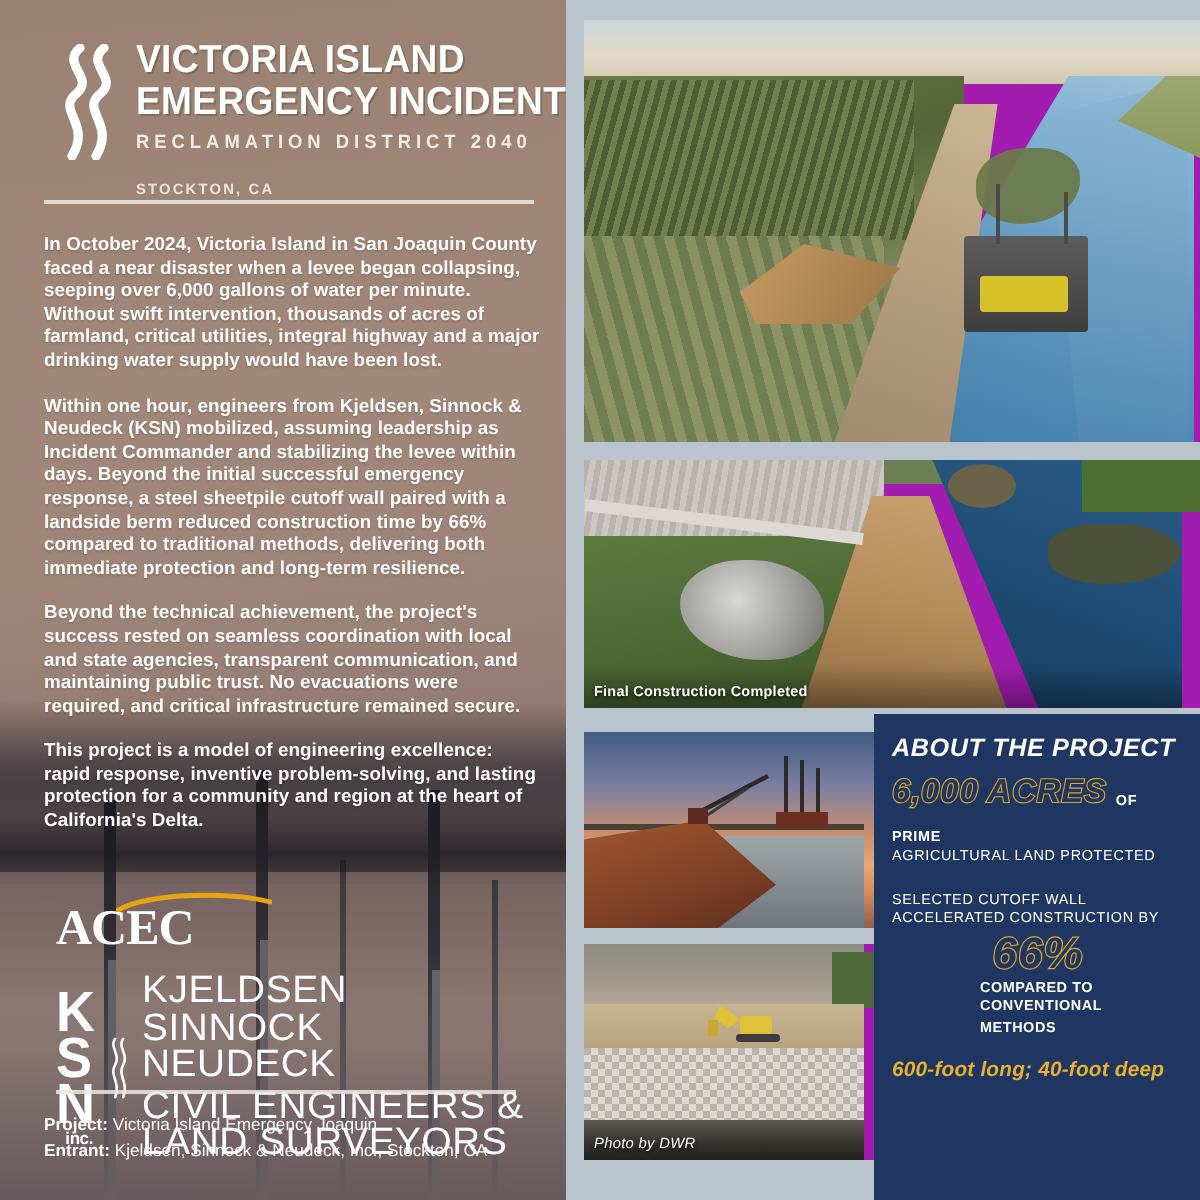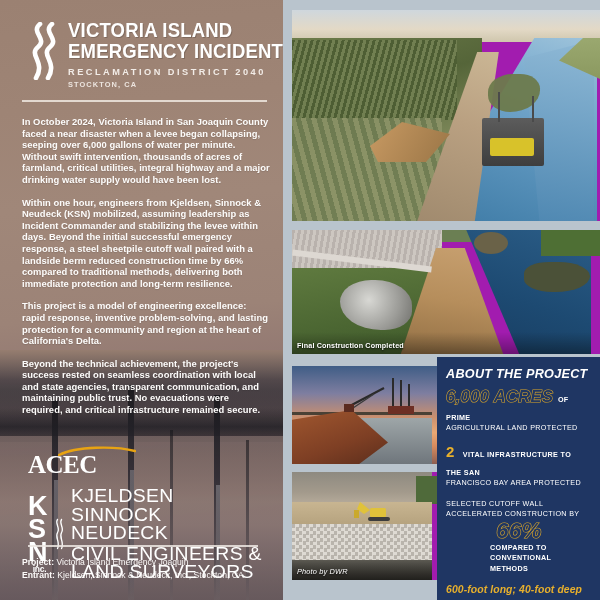--- a/index.html
+++ b/index.html
@@ -44,21 +44,21 @@
     font-weight:700;font-size:19.5px;line-height:21px;letter-spacing:.2px;
     color:#ffffff;font-family:"Liberation Sans", sans-serif;
     transform:scaleX(.95);transform-origin:left center;white-space:nowrap;
     text-shadow:1px 1px 0 rgba(0,0,0,.18);
   }
   .t3{
     font-size:9.6px;letter-spacing:2.6px;color:#f2ece7;margin-top:4px;font-weight:600;
     transform:scaleX(.96);transform-origin:left center;white-space:nowrap;
   }
   .t4{
-    font-size:7.4px;letter-spacing:1.1px;color:#ece4de;margin-top:3px;font-weight:700;
+    font-size:7.4px;letter-spacing:1.1px;color:#ece4de;margin-top:13px;font-weight:700;
     white-space:nowrap;
   }
   .hdr-rule{position:absolute;left:22px;top:100px;width:245px;height:2px;background:#efe7e0;opacity:.85;}
 
   .body-copy{position:absolute;left:22px;top:116px;width:248px;}
   .body-copy p{
     margin:0 0 11px 0;color:#fdfcfb;font-size:9.4px;line-height:11.6px;
     font-weight:600;letter-spacing:.05px;
     text-shadow:0 1px 1px rgba(0,0,0,.12);
   }
@@ -241,22 +241,22 @@
         <div class="t2">EMERGENCY INCIDENT</div>
         <div class="t3">RECLAMATION DISTRICT 2040</div>
         <div class="t4">STOCKTON, CA</div>
       </div>
       <div class="hdr-rule"></div>
     </div>
 
     <div class="body-copy">
       <p>In October 2024, Victoria Island in San Joaquin County faced a near disaster when a levee began collapsing, seeping over 6,000 gallons of water per minute. Without swift intervention, thousands of acres of farmland, critical utilities, integral highway and a major drinking water supply would have been lost.</p>
       <p>Within one hour, engineers from Kjeldsen, Sinnock &amp; Neudeck (KSN) mobilized, assuming leadership as Incident Commander and stabilizing the levee within days. Beyond the initial successful emergency response, a steel sheetpile cutoff wall paired with a landside berm reduced construction time by 66% compared to traditional methods, delivering both immediate protection and long-term resilience.</p>
+      <p>Beyond the technical achievement, the project's success rested on seamless coordination with local and state agencies, transparent communication, and maintaining public trust. No evacuations were required, and critical infrastructure remained secure.</p>
       <p>This project is a model of engineering excellence: rapid response, inventive problem-solving, and lasting protection for a community and region at the heart of California's Delta.</p>
-      <p>Beyond the technical achievement, the project's success rested on seamless coordination with local and state agencies, transparent communication, and maintaining public trust. No evacuations were required, and critical infrastructure remained secure.</p>
     </div>
 
     <div class="logos">
       <div class="acec-row">
         <div style="position:relative;">
           <svg class="acec-swoosh" viewBox="0 0 78 10">
             <path d="M1 9 C18 0 58 0 77 5" fill="none" stroke="#e8a312" stroke-width="2.4" stroke-linecap="round"></path>
           </svg>
           <span class="acec-word">ACEC</span>
         </div>
@@ -367,25 +367,20 @@
     <div class="about-title">ABOUT THE PROJECT</div>
 
     <div class="stat-wrap">
 
       <div>
         <span class="big-gold">6,000 ACRES</span>
         <span class="lbl">OF PRIME</span>
         <div class="lbl-blk">AGRICULTURAL LAND PROTECTED</div>
       </div>
 
-      <div class="row2">
-        <span class="num-gold">2</span>
-        <span class="lbl" style="margin-left:4px;">VITAL INFRASTRUCTURE TO THE SAN</span>
-        <div class="lbl-blk">FRANCISCO BAY AREA PROTECTED</div>
-      </div>
 
       <div class="row3">
         <div class="lbl-blk">SELECTED CUTOFF WALL</div>
         <div class="lbl-blk">ACCELERATED CONSTRUCTION BY</div>
         <div class="pct">66%</div>
         <div class="pct-sub">COMPARED TO CONVENTIONAL</div>
         <div class="pct-sub">METHODS</div>
       </div>
 
       <div class="row4">

